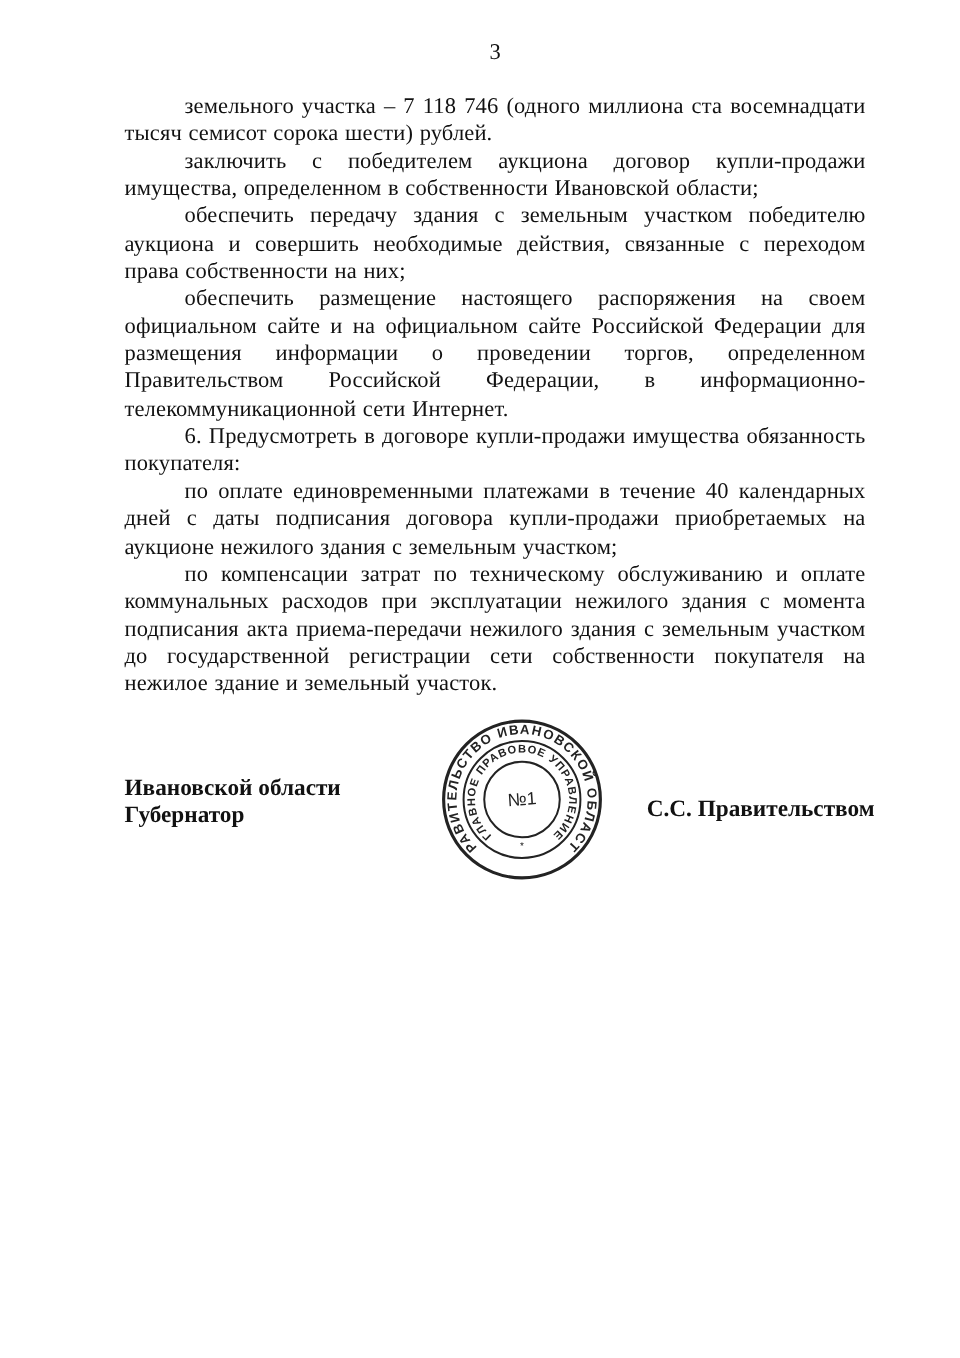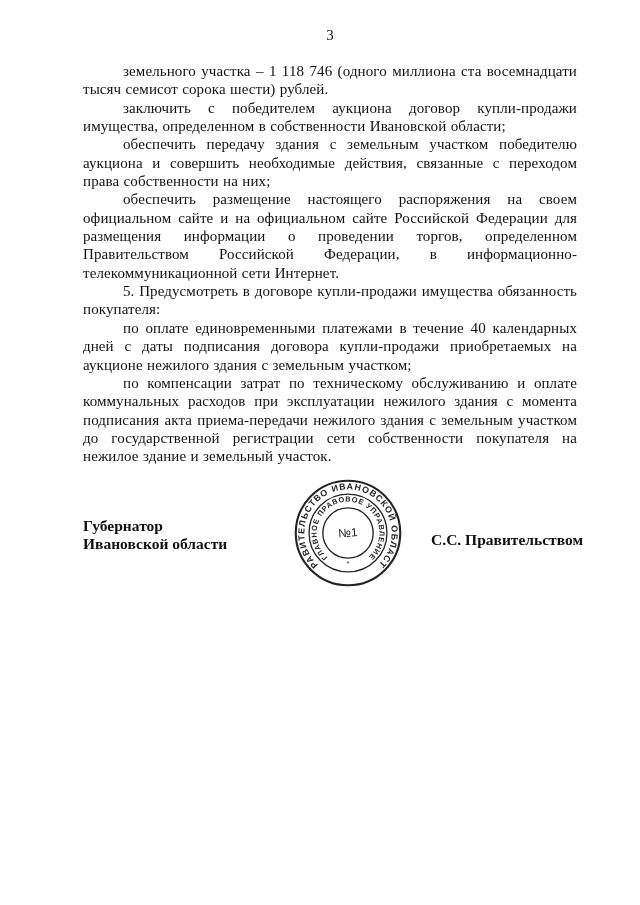--- a/index.html
+++ b/index.html
@@ -84,32 +84,32 @@
   }
 </style>
 </head>
 <body>
 
 <div class="page">
 
   <div class="pagenum">3</div>
 
   <div class="content">
-    <p class="para">земельного участка – 1 118 746 (одного миллиона ста восемнадцати тысяч семисот сорока шести) рублей.</p>
+    <p class="para">земельного участка – 7 118 746 (одного миллиона ста восемнадцати тысяч семисот сорока шести) рублей.</p>
     <p class="para">заключить с победителем аукциона договор купли-продажи имущества, определенном в собственности Ивановской области;</p>
     <p class="para">обеспечить передачу здания с земельным участком победителю аукциона и совершить необходимые действия, связанные с переходом права собственности на них;</p>
     <p class="para">обеспечить размещение настоящего распоряжения на своем официальном сайте и на официальном сайте Российской Федерации для размещения информации о проведении торгов, определенном Правительством Российской Федерации, в информационно-телекоммуникационной сети Интернет.</p>
-    <p class="para">5. Предусмотреть в договоре купли-продажи имущества обязанность покупателя:</p>
+    <p class="para">6. Предусмотреть в договоре купли-продажи имущества обязанность покупателя:</p>
     <p class="para">по оплате единовременными платежами в течение 40 календарных дней с даты подписания договора купли-продажи приобретаемых на аукционе нежилого здания с земельным участком;</p>
     <p class="para">по компенсации затрат по техническому обслуживанию и оплате коммунальных расходов при эксплуатации нежилого здания с момента подписания акта приема-передачи нежилого здания с земельным участком до государственной регистрации сети собственности покупателя на нежилое здание и земельный участок.</p>
   </div>
 
   <div class="sig-left">
+    <div>Ивановской области</div>
     <div>Губернатор</div>
-    <div>Ивановской области</div>
   </div>
 
   <div class="sig-right">С.С. Правительством</div>
 
   <svg class="stamp" viewBox="0 0 120 120" aria-hidden="true">
     <defs>
       <path id="outerArc" d="M 30.4 95.2 A 46 46 0 1 1 89.6 95.2"></path>
       <path id="innerArc" d="M 38.8 85.3 A 33 33 0 1 1 81.2 85.3"></path>
     </defs>
 

